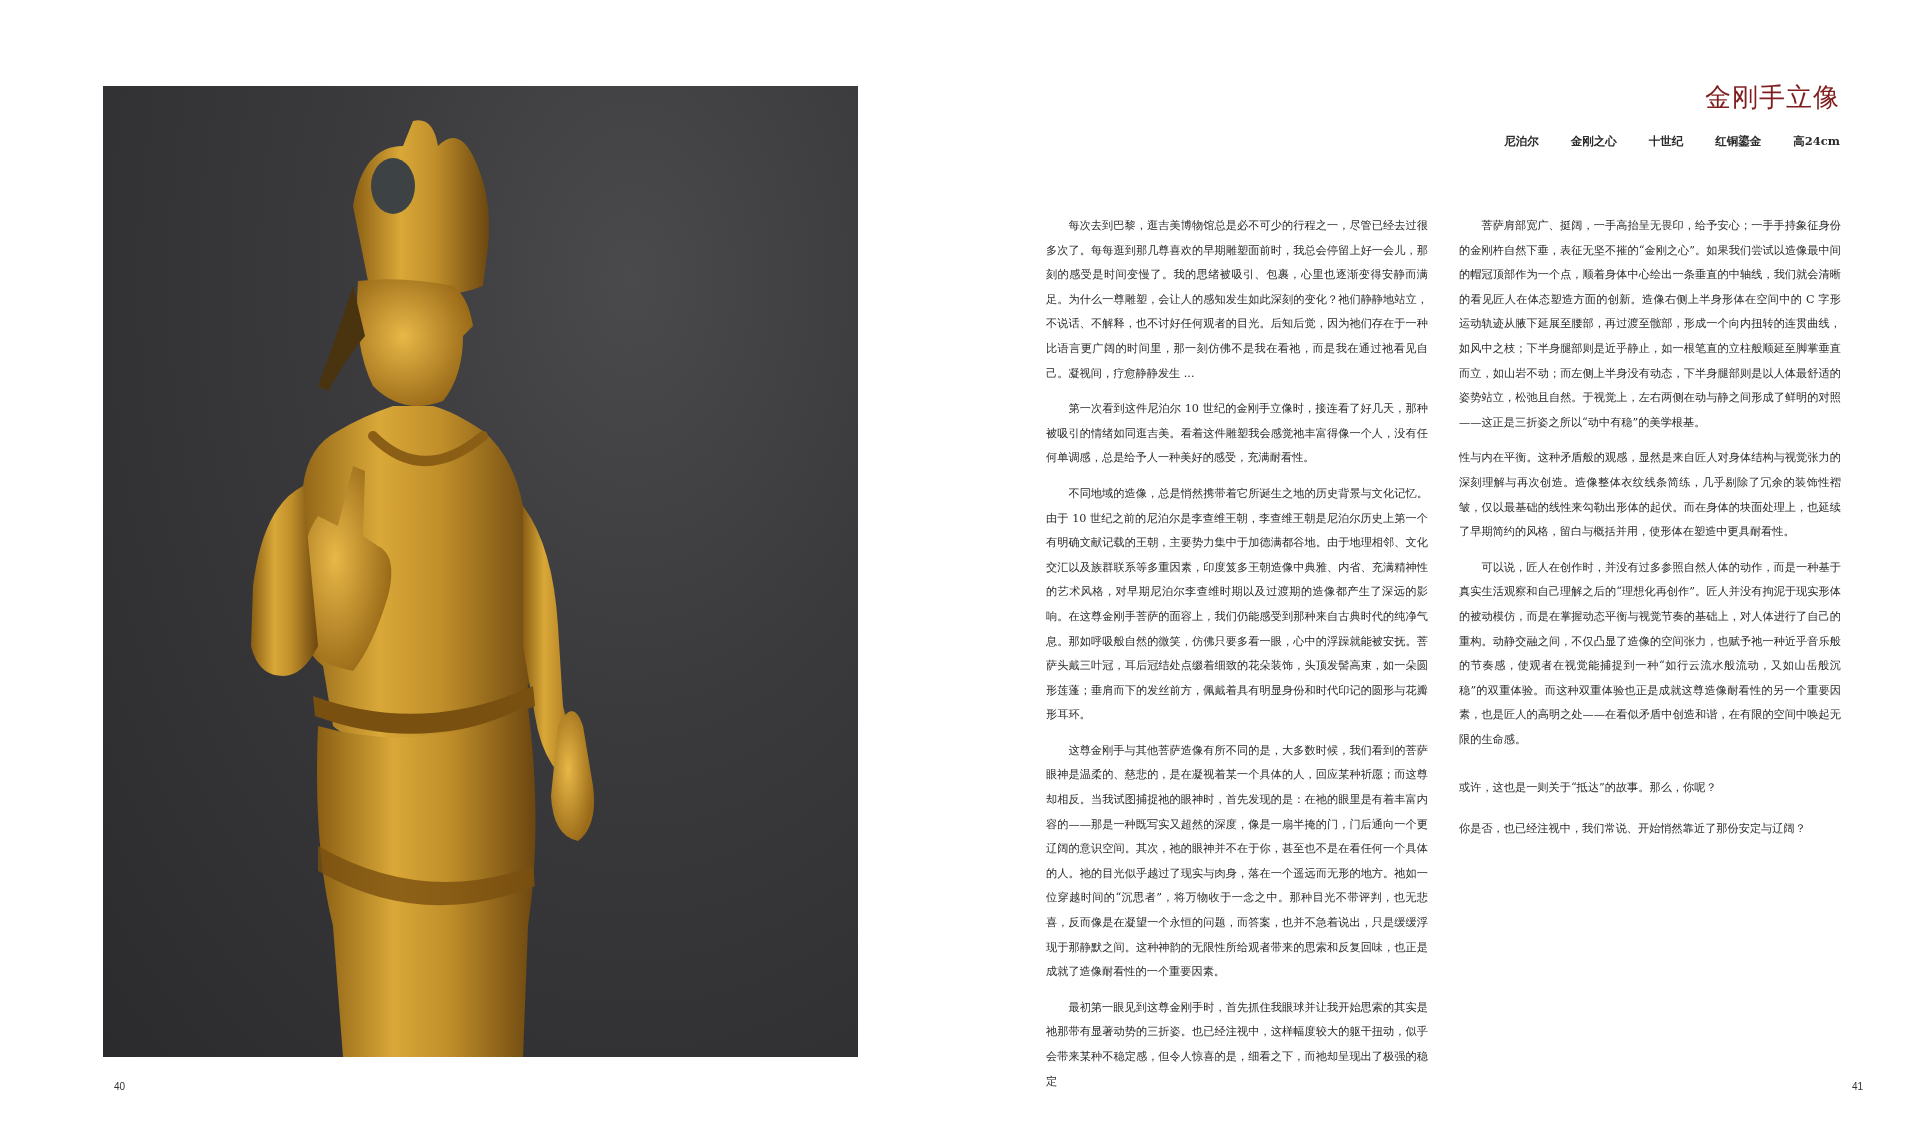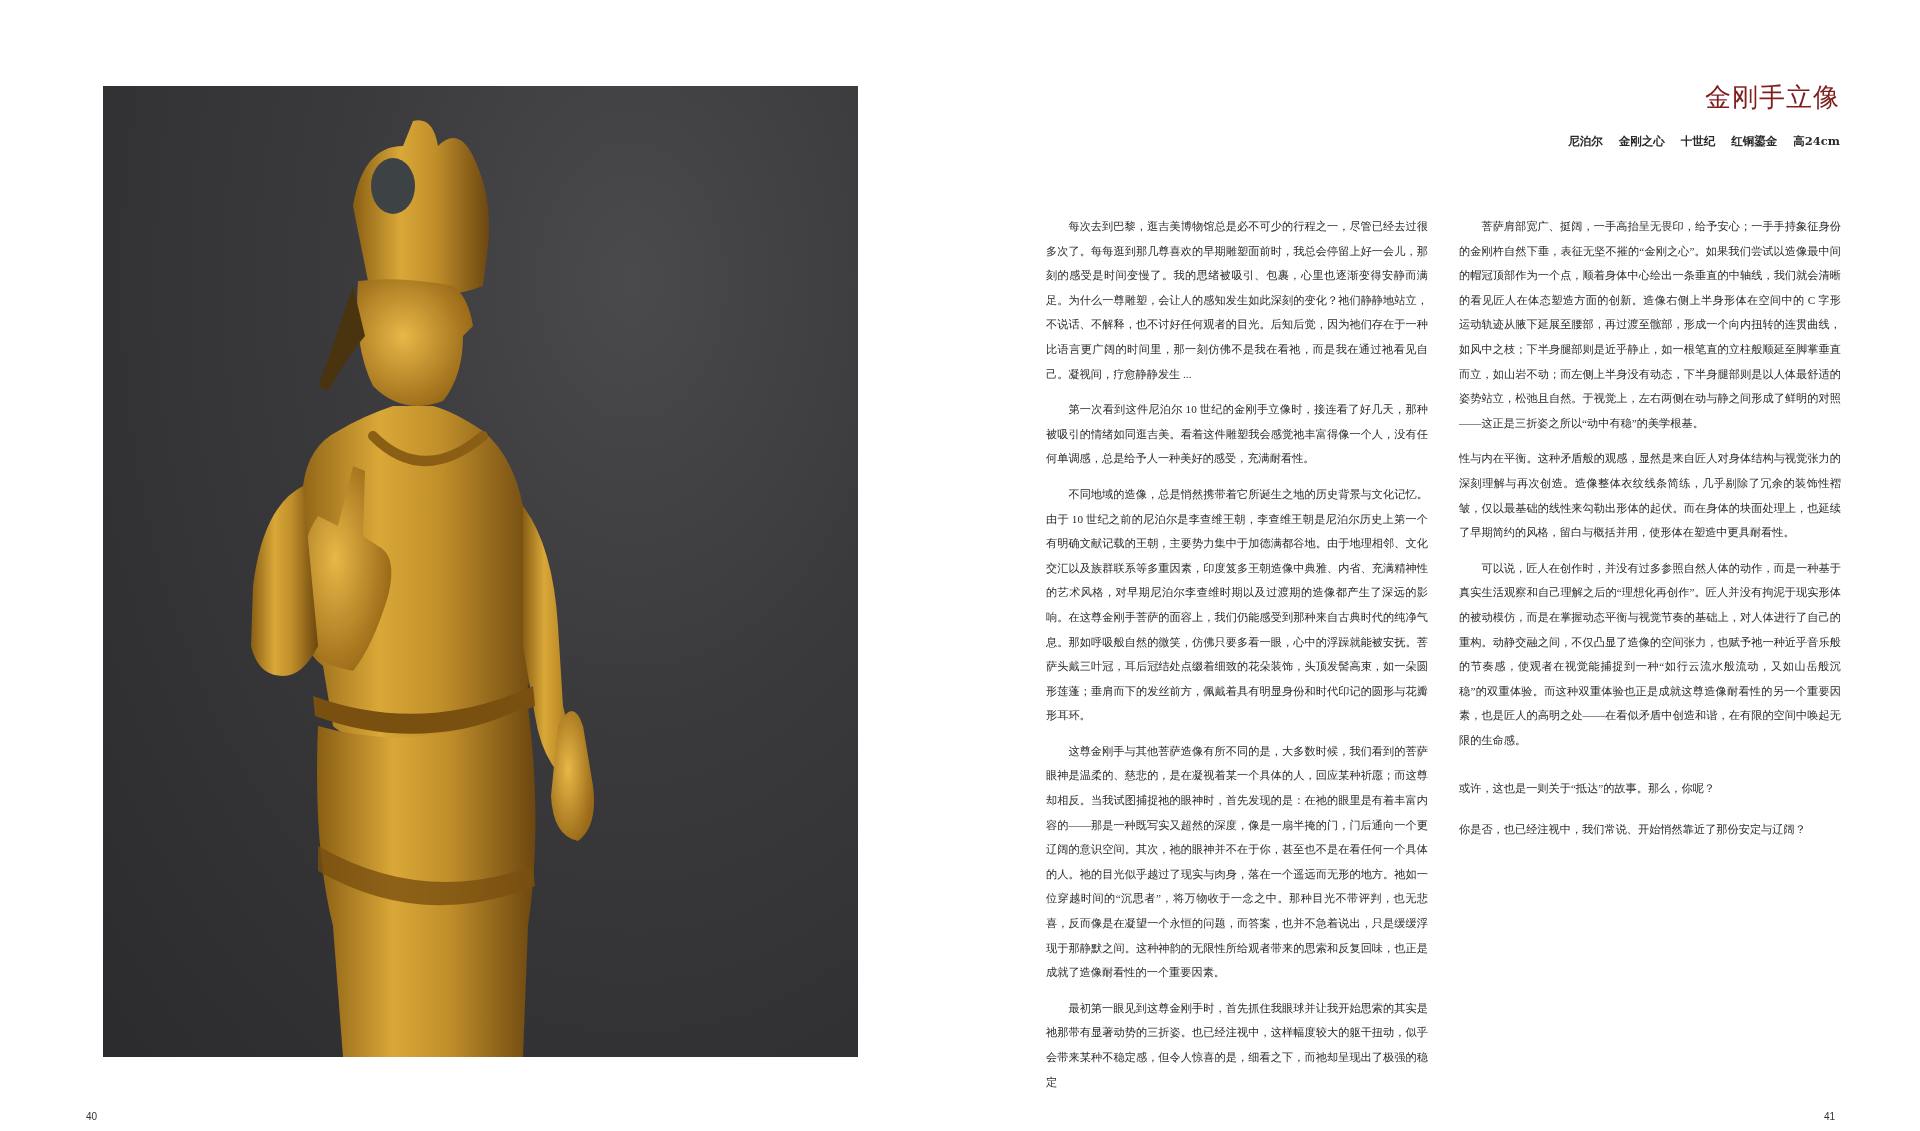--- a/index.html
+++ b/index.html
@@ -8,37 +8,37 @@
     font-family: "DejaVu Serif", "Liberation Serif", serif; color: #2a2a2a;
   }
   .spread { position: absolute; inset: 0; }
   .photo {
     position: absolute; left: 103px; top: 86px; width: 755px; height: 971px;
     background: radial-gradient(ellipse at 70% 20%, #4a4a4c 0%, #3a3a3c 40%, #2b2b2d 100%);
     overflow: hidden;
   }
   .photo svg { position: absolute; left: 0; top: 0; }
   .page-num {
-    position: absolute; top: 1111px; font-family: "Liberation Sans", sans-serif; font-size: 10px; color: #333;
+    position: absolute; top: 1081px; font-family: "Liberation Sans", sans-serif; font-size: 10px; color: #333; margin-left: 28px;
   }
   .page-num.left { left: 86px; }
   .page-num.right { left: 1824px; }
   .title {
     position: absolute; right: 80px; top: 80px; font-family: "DejaVu Sans", "Liberation Sans", sans-serif;
     font-size: 26px; color: #7f1d1d; font-weight: 300; letter-spacing: 1px;
   }
   .meta {
-    position: absolute; right: 80px; top: 134px; display: flex; gap: 16px; font-size: 11.5px; font-weight: bold; color: #2a2a2a;
+    position: absolute; right: 80px; top: 134px; display: flex; gap: 32px; font-size: 11.5px; font-weight: bold; color: #2a2a2a;
   }
   .col {
     position: absolute; top: 214px; width: 382px; font-size: 11.2px; line-height: 24.6px; text-align: justify;
   }
   .col.left { left: 1046px; }
   .col.right { left: 1459px; }
-  .col p { margin: 0 0 11px 0; text-indent: 2em; font-family: Liberation Serif, serif; }
+  .col p { margin: 0 0 11px 0; text-indent: 2em; }
   .col p.noindent { text-indent: 0; margin-bottom: 16px; }
 </style>
 </head>
 <body>
 
 <div class="spread">
 
   <div class="photo">
     <svg width="755" height="971" viewBox="0 0 755 971">
       <defs>

